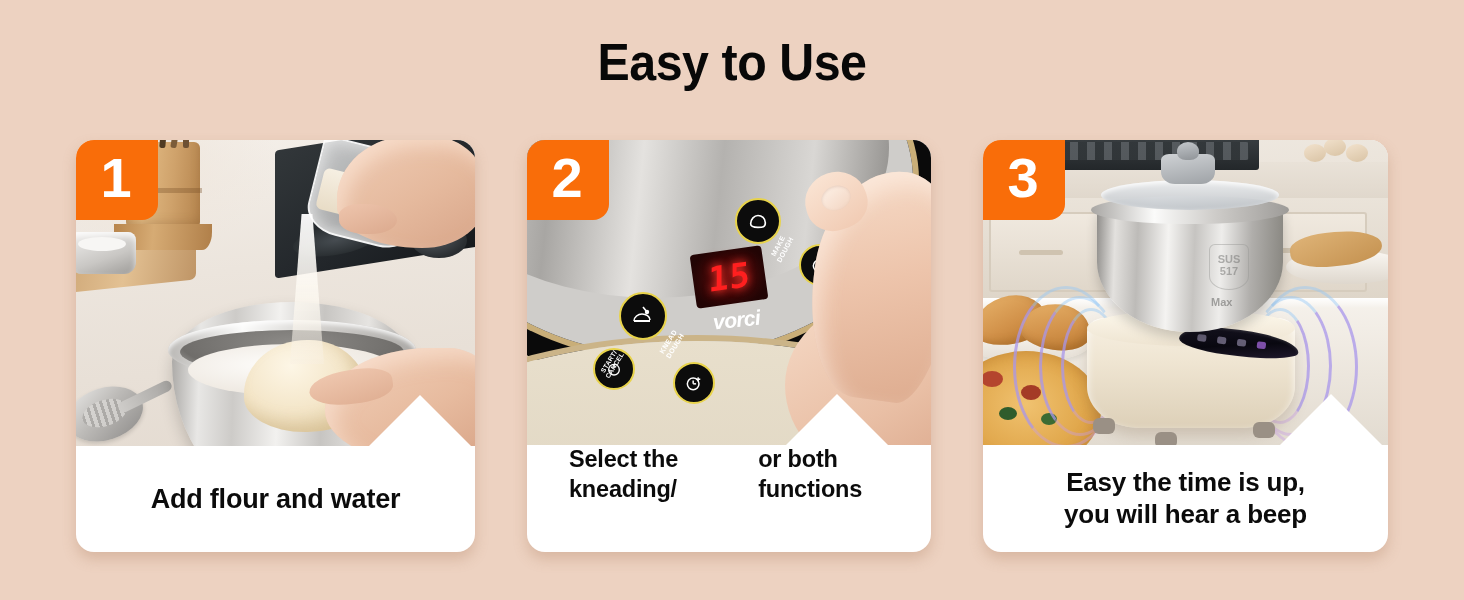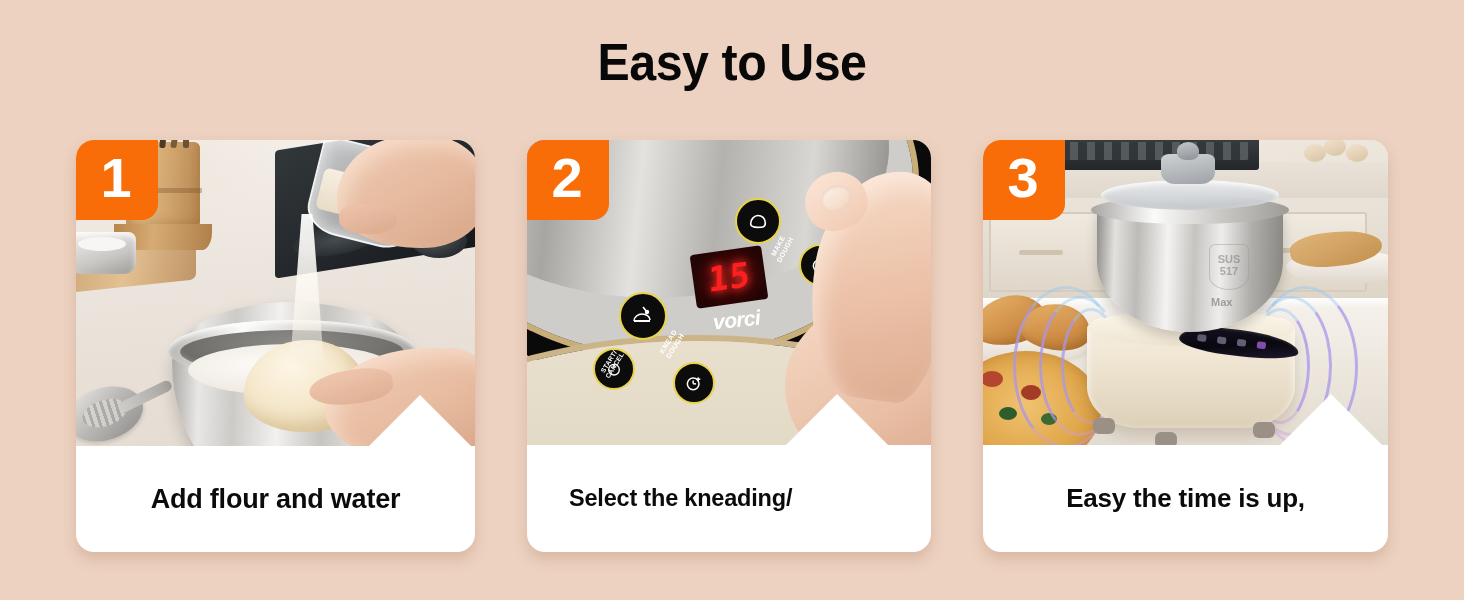--- a/index.html
+++ b/index.html
@@ -91,21 +91,21 @@
     color:#0b0b0b;
     letter-spacing:-0.2px;
   }
   .card.c1 .caption{
     height:106px;
     display:flex;align-items:center;justify-content:center;
     font-size:27px;
   }
   .card.c2 .caption{
     height:107px;
-    display:flex;flex-direction:column;justify-content:center;
+    display:flex;flex-direction:row;justify-content:center;
     font-size:23.5px;line-height:1.27;
     padding-left:42px;padding-right:12px;
   }
   .card.c3 .caption{
     height:107px;
     display:flex;flex-direction:column;justify-content:center;
     align-items:center;text-align:center;
     font-size:26px;line-height:1.22;
   }
 
@@ -695,20 +695,21 @@
         <div class="fingertip"></div>
         <div class="nail"></div>
       </div>
       <div class="badge">
         <span>2</span>
       </div>
       <div class="notch"></div>
     </div>
     <div class="caption">
       <div>Select the kneading/</div>
+      <div>or both functions</div>
     </div>
   </div>
 
   <div class="card c3">
     <div class="photo">
       <div class="p3">
         <div class="cab-top"></div>
         <div class="stove3"></div>
         <div class="cab-row"></div>
         <div class="drawer d1"></div>
@@ -761,16 +762,17 @@
         <div class="lid"></div>
         <div class="knob"></div>
       </div>
       <div class="badge">
         <span>3</span>
       </div>
       <div class="notch"></div>
     </div>
     <div class="caption">
       <div>Easy the time is up,</div>
+      <div>you will hear a beep</div>
     </div>
   </div>
 
 </div>
 
 </body></html>

